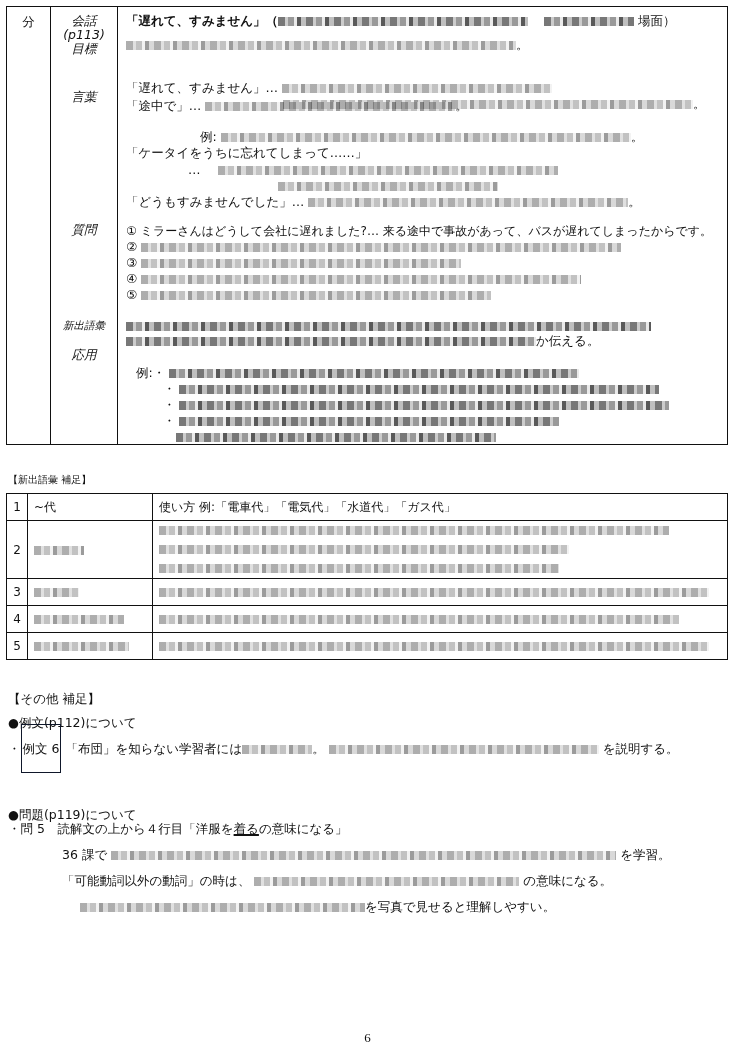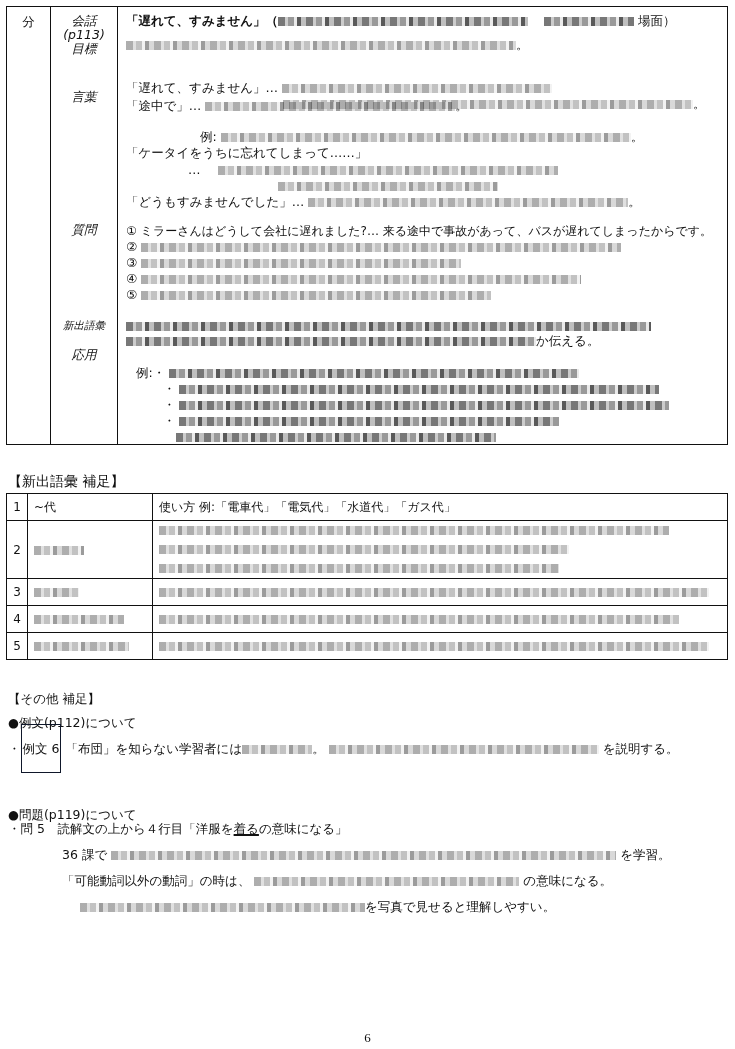--- a/index.html
+++ b/index.html
@@ -11,21 +11,21 @@
   .main-table td{border:1px solid #111;vertical-align:top;padding:0;}
   .col-min{width:43px;text-align:center;padding-top:7px !important;font-size:12.5px;}
   .col-sec{width:66px;}
   .sec-label{position:absolute;width:66px;text-align:center;font-size:12.5px;line-height:14px;font-style:italic;}
   .content-cell{position:relative;height:437px;}
   .line{position:absolute;left:8px;white-space:nowrap;font-size:12.5px;line-height:16px;}
   .bar{display:inline-block;height:9px;vertical-align:middle;
        background:repeating-linear-gradient(90deg,#4a4a4a 0 7px,#bbb 7px 10px,#777 10px 16px,#e3e3e3 16px 19px,#222 19px 23px,#aaa 23px 28px);
        opacity:.75;}
   .bar.light{opacity:.45;}
-  .vocab-title{left:8px;top:473px;font-size:14px;}
+  .vocab-title{left:8px;top:473px;font-size:10px;}
   .vocab-table{position:absolute;left:6px;top:493px;width:722px;border:1px solid #111;}
   .vocab-table td{border:1px solid #111;font-size:12px;padding:0 6px;vertical-align:middle;}
   .vocab-table td.num{width:12px;text-align:center;padding:0 4px;}
   .vocab-table td.word{width:112px;}
   .other{left:8px;font-size:12.5px;white-space:nowrap;}
   .boxed{border:1px solid #0f172a;padding:16px 1px;}
   .underline{text-decoration:underline;text-decoration-thickness:1.5px;}
   .page-num{left:0;width:735px;text-align:center;top:1030px;font-family:"Liberation Serif","DejaVu Serif",serif;font-size:13px;}
 </style>
 </head>

